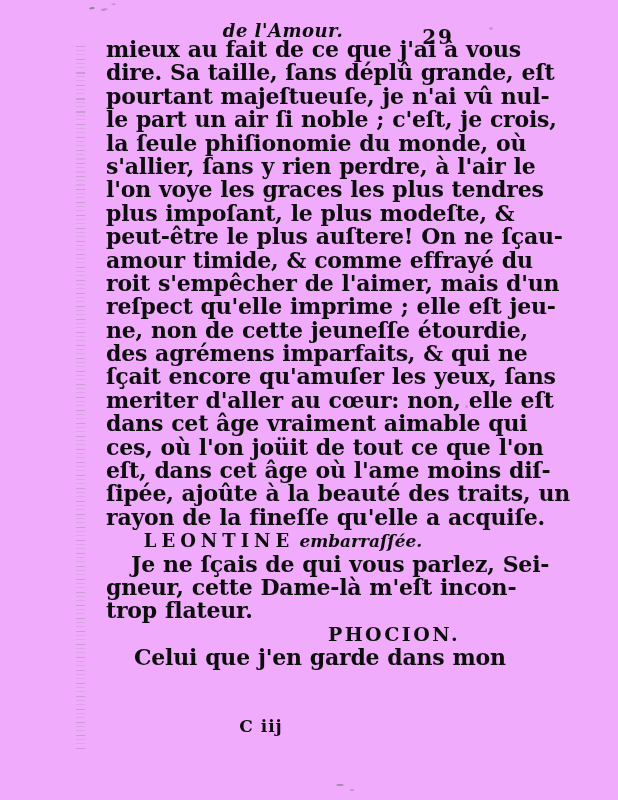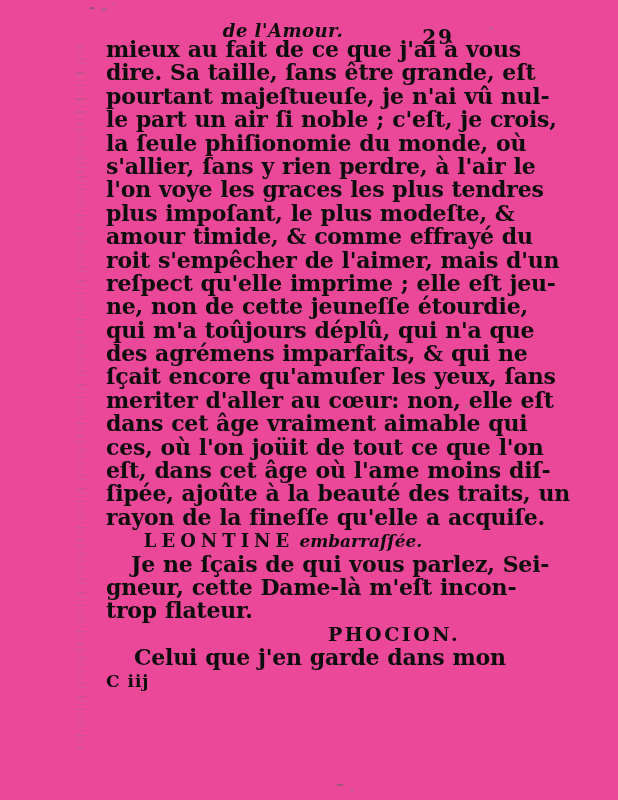--- a/index.html
+++ b/index.html
@@ -3,21 +3,21 @@
 <meta charset="utf-8">
 <style>
   html,body{margin:0;padding:0;}
   body{
     width:618px;height:800px;overflow:hidden;
     background:#ffffff;
     font-family:"DejaVu Serif", serif;
     color:#0d0d0d;
     -webkit-font-smoothing:antialiased;
   }
-  .page{position:relative;width:618px;height:800px;background:#ec4899;}
+  .page{position:relative;width:618px;height:800px;background:#f0abfc;}
 
   
   .running-header{
     position:absolute;left:106px;top:20px;width:354px;height:23px;
     text-align:center;
   }
   .running-title{
     font-style:italic;font-weight:700;font-size:18px;line-height:22px;
     letter-spacing:0.5px;
   }
@@ -45,22 +45,22 @@
     font-weight:700;font-size:18px;letter-spacing:5px;
   }
   .stage-direction{
     font-weight:700;font-style:italic;font-size:17px;margin-left:0;letter-spacing:0;
   }
   .char-name-center{
     height:23.4px;line-height:23.4px;text-align:right;
     font-weight:700;font-size:19px;letter-spacing:2.5px;
   }
   .signature{
-    height:23.4px;line-height:23.4px;text-align:left;padding-right:44px;
-    font-weight:700;font-size:17px;letter-spacing:1px;
+    height:23.4px;line-height:23.4px;text-align:center;padding-right:44px;
+    font-weight:700;font-size:17px;letter-spacing:1px;margin-top:45px;
   }
 
   
   .noise-strip{
     position:absolute;left:76px;top:46px;width:9px;height:706px;
     background:repeating-linear-gradient(
       to bottom,
       rgba(110,110,110,0.38) 0 1.5px,
       transparent 1.5px 4px,
       rgba(140,140,140,0.28) 4px 5px,
@@ -101,32 +101,32 @@
   <div class="speck b"></div>
 
   <div class="running-header">
     <span class="running-title">de l'Amour.</span>
     <span class="page-number">29</span>
   </div>
 
   <div class="text-block">
 
     <div class="tline">mieux au fait de ce que j'ai à vous</div>
-    <div class="tline">dire. Sa taille, ſans être grande, eſt</div>
+    <div class="tline">dire. Sa taille, ſans déplû grande, eſt</div>
     <div class="tline">pourtant majeſtueuſe, je n'ai vû nul-</div>
     <div class="tline">le part un air ſi noble ; c'eſt, je crois,</div>
     <div class="tline">la ſeule phiſionomie du monde, où</div>
     <div class="tline">s'allier, ſans y rien perdre, à l'air le</div>
     <div class="tline">l'on voye les graces les plus tendres</div>
     <div class="tline">plus impoſant, le plus modeſte, &amp;</div>
+    <div class="tline">peut-être le plus auſtere! On ne ſçau-</div>
     <div class="tline">amour timide, &amp; comme effrayé du</div>
     <div class="tline">roit s'empêcher de l'aimer, mais d'un</div>
     <div class="tline">reſpect qu'elle imprime ; elle eſt jeu-</div>
     <div class="tline">ne, non de cette jeuneſſe étourdie,</div>
-    <div class="tline">qui m'a toûjours déplû, qui n'a que</div>
     <div class="tline">des agrémens imparfaits, &amp; qui ne</div>
     <div class="tline">ſçait encore qu'amuſer les yeux, ſans</div>
     <div class="tline">meriter d'aller au cœur: non, elle eſt</div>
     <div class="tline">dans cet âge vraiment aimable qui</div>
     <div class="tline">ces, où l'on joüit de tout ce que l'on</div>
     <div class="tline">eſt, dans cet âge où l'ame moins diſ-</div>
     <div class="tline">ſipée, ajoûte à la beauté des traits, un</div>
     <div class="tline">rayon de la fineſſe qu'elle a acquiſe.</div>
 
     <div class="stage-line">

